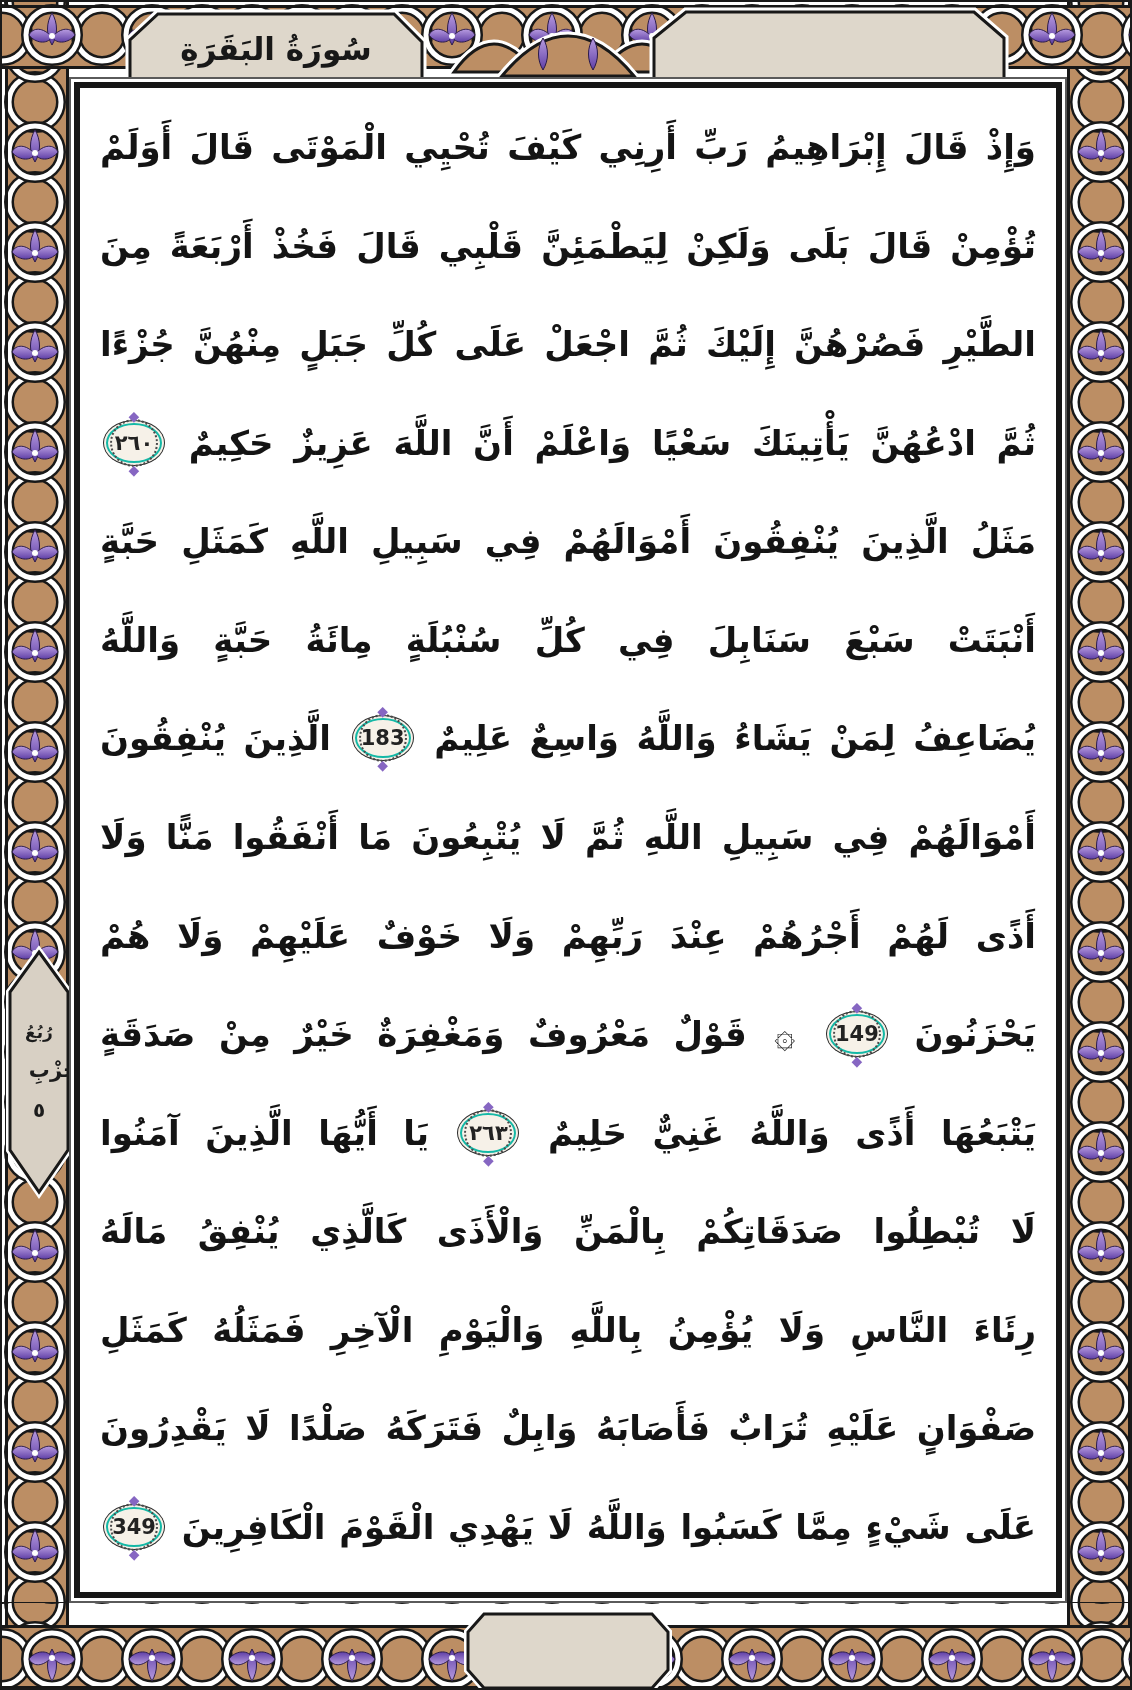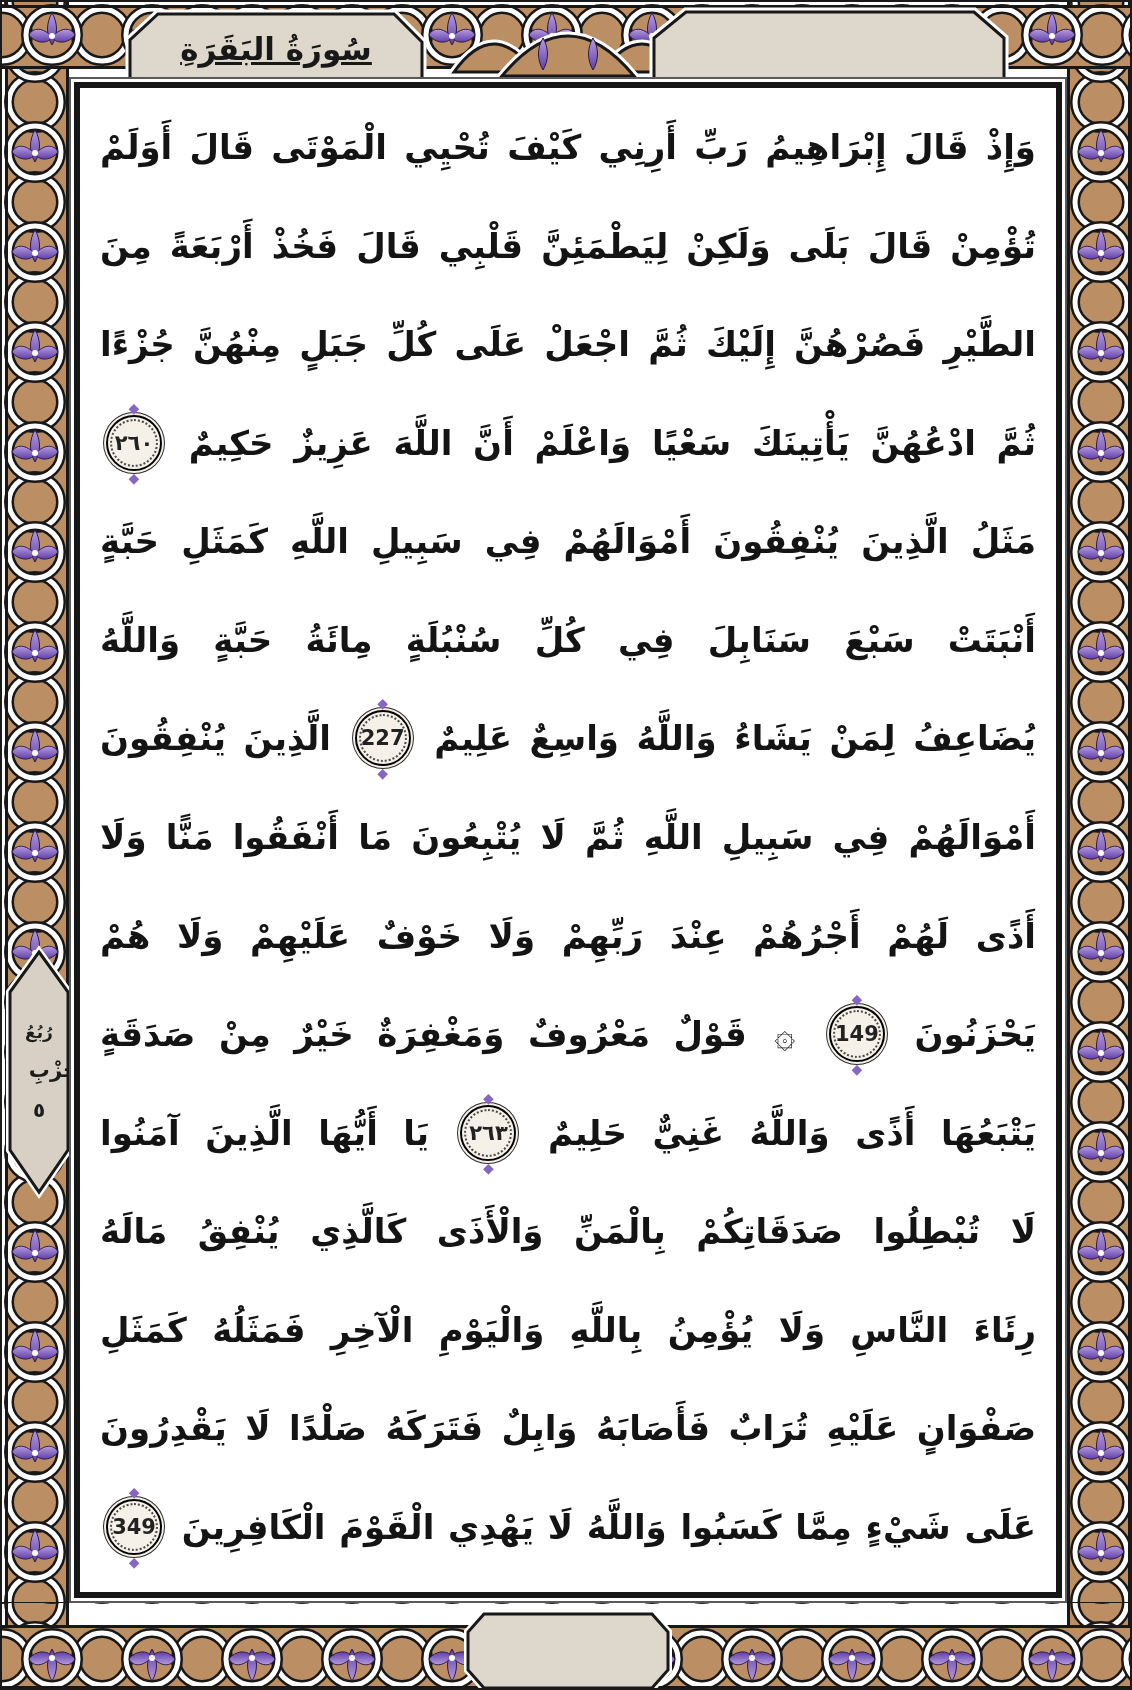--- a/index.html
+++ b/index.html
@@ -20,39 +20,39 @@
     justify-content:space-between;box-sizing:border-box;
   }
   .line{
     flex:1;display:flex;align-items:center;justify-content:space-between;
     direction:rtl;color:#141414;font-size:34px;font-weight:bold;
     font-family:"DejaVu Sans",sans-serif;white-space:nowrap;
   }
   .word{display:inline-block;}
   .verse-marker{
     position:relative;display:inline-flex;align-items:center;justify-content:center;
-    width:56px;height:56px;border-radius:50%;background:#f6f1e8;
-    border:2px solid #000000;box-sizing:border-box;flex:0 0 auto;
+    width:56px;height:40px;border-radius:50%;background:#f6f1e8;
+    border:2px solid #14b8a6;box-sizing:border-box;flex:0 0 auto;
     box-shadow:0 0 0 2px #f6f1e8,0 0 0 3px #2b2b2b;margin:0 6px;
   }
   .verse-marker::before,.verse-marker::after{
     position:absolute;left:50%;transform:translateX(-50%);
     color:#8666c2;font-size:14px;line-height:1;content:"◆";
   }
   .verse-marker::before{top:-16px;}
   .verse-marker::after{bottom:-16px;}
   .verse-num{
     display:flex;align-items:center;justify-content:center;
     width:44px;height:44px;border:2px dotted #4a4a4a;border-radius:50%;
     font-size:21px;font-weight:bold;color:#222;direction:rtl;
   }
   .rub-star{font-size:36px;font-weight:normal;color:#262626;flex:0 0 auto;margin:0 4px;}
   .panel-label{
     position:absolute;display:flex;align-items:center;justify-content:center;
-    color:#181818;font-weight:bold;text-align:center;direction:rtl;text-decoration:underline;
+    color:#181818;font-weight:bold;text-align:center;direction:rtl;
   }
   .juz-label{left:652px;top:10px;width:350px;height:72px;font-size:31px;}
   .surah-label{left:128px;top:12px;width:292px;height:70px;font-size:31px;}
   .page-number{left:466px;top:1674px;width:200px;height:74px;font-size:36px;}
   .hizb-marker{
     position:absolute;left:6px;top:985px;width:62px;height:170px;
     display:flex;flex-direction:column;align-items:center;justify-content:center;
     gap:16px;color:#1c1c1c;font-weight:bold;direction:rtl;text-align:center;
   }
   .hizb-l1{font-size:17px;}
@@ -240,21 +240,21 @@
           <span class="word">وَاللَّهُ</span>
         </div>
         <div class="line">
           <span class="word">يُضَاعِفُ</span>
           <span class="word">لِمَنْ</span>
           <span class="word">يَشَاءُ</span>
           <span class="word">وَاللَّهُ</span>
           <span class="word">وَاسِعٌ</span>
           <span class="word">عَلِيمٌ</span>
           <span class="verse-marker">
-            <span class="verse-num">227</span>
+            <span class="verse-num">183</span>
           </span>
           <span class="word">الَّذِينَ</span>
           <span class="word">يُنْفِقُونَ</span>
         </div>
         <div class="line">
           <span class="word">أَمْوَالَهُمْ</span>
           <span class="word">فِي</span>
           <span class="word">سَبِيلِ</span>
           <span class="word">اللَّهِ</span>
           <span class="word">ثُمَّ</span>

